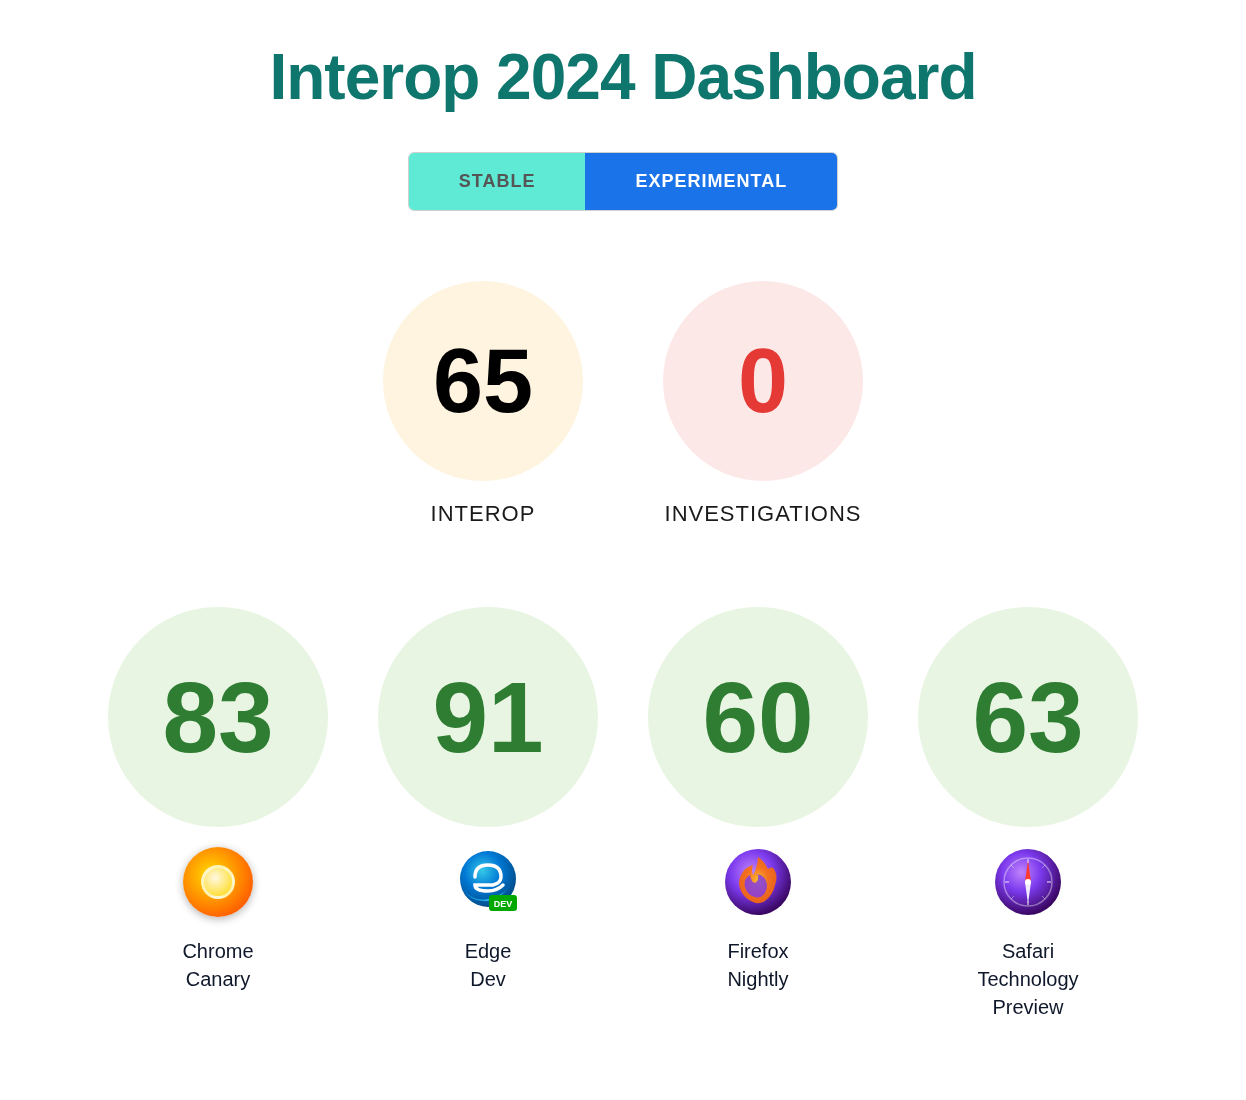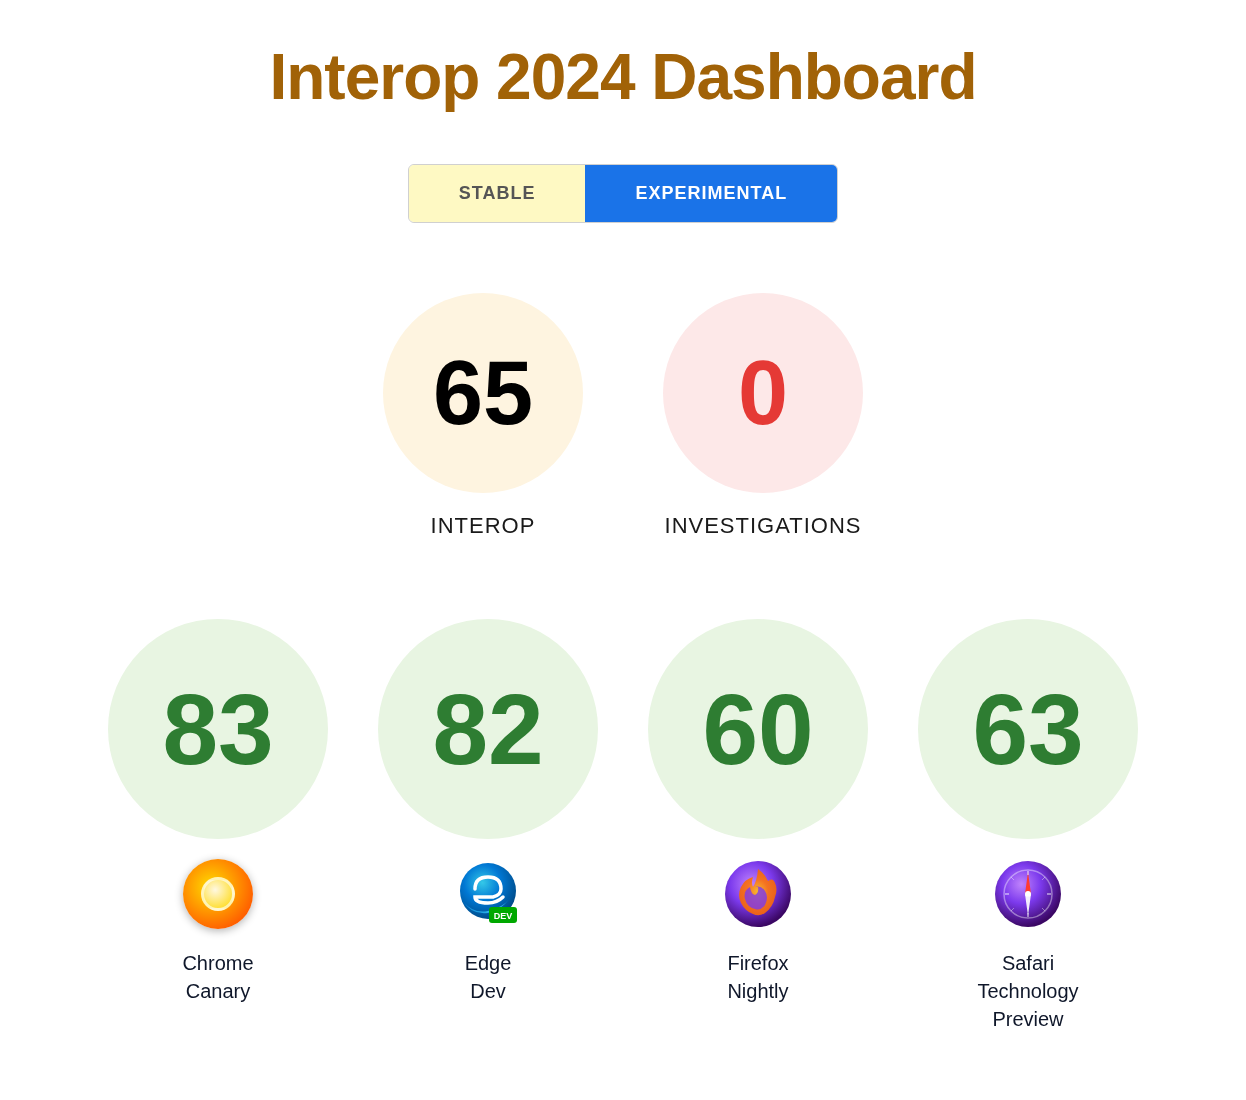--- a/index.html
+++ b/index.html
@@ -15,23 +15,23 @@
       font-family: -apple-system, BlinkMacSystemFont, 'Segoe UI', sans-serif;
       display: flex;
       flex-direction: column;
       align-items: center;
       padding: 40px 20px;
     }
 
     .page-title {
       font-size: 64px;
       font-weight: 900;
-      color: #a16207;
+      color: #0f766e;
       text-align: center;
-      margin-bottom: 50px;
+      margin-bottom: 38px;
       letter-spacing: -1px;
     }
 
     .tab-toggle {
       display: flex;
       border: 1px solid #d0d0d0;
       border-radius: 6px;
       overflow: hidden;
       margin-bottom: 70px;
       background: #f5f5f5;
@@ -41,21 +41,21 @@
       padding: 18px 50px;
       font-size: 18px;
       font-weight: 600;
       letter-spacing: 1px;
       border: none;
       cursor: pointer;
       text-transform: uppercase;
     }
 
     .tab-btn.inactive {
-      background: #fef9c3;
+      background: #5eead4;
       color: #555;
     }
 
     .tab-btn.active {
       background: #1a73e8;
       color: #ffffff;
     }
 
     .scores-top {
       display: flex;
@@ -206,21 +206,21 @@
   <div class="browser-item">
     <div class="browser-circle">
       <span class="browser-score">83</span>
     </div>
     <div class="chrome-canary-icon"></div>
     <span class="browser-name">Chrome<br>Canary</span>
   </div>
 
   <div class="browser-item">
     <div class="browser-circle">
-      <span class="browser-score">82</span>
+      <span class="browser-score">91</span>
     </div>
     <svg class="edge-dev-svg" viewBox="0 0 70 70" xmlns="http://www.w3.org/2000/svg">
 
       <defs>
         <radialGradient id="edgeGrad" cx="40%" cy="35%" r="65%">
           <stop offset="0%" stop-color="#34c8e8"></stop>
           <stop offset="50%" stop-color="#0078d4"></stop>
           <stop offset="100%" stop-color="#004d8c"></stop>
         </radialGradient>
         <radialGradient id="edgeTail" cx="60%" cy="70%" r="60%">

